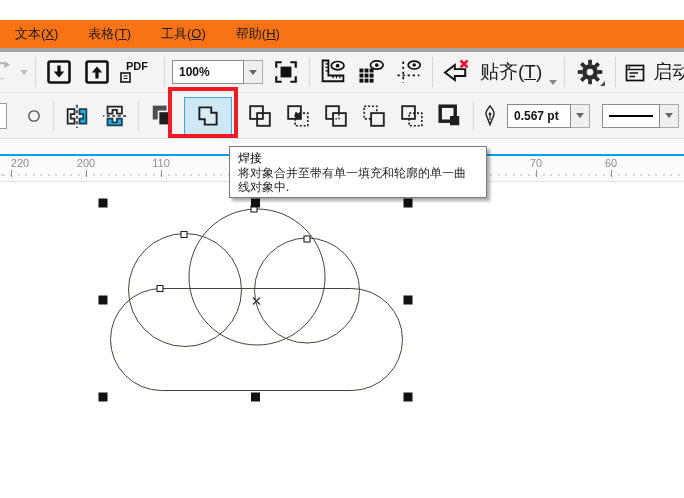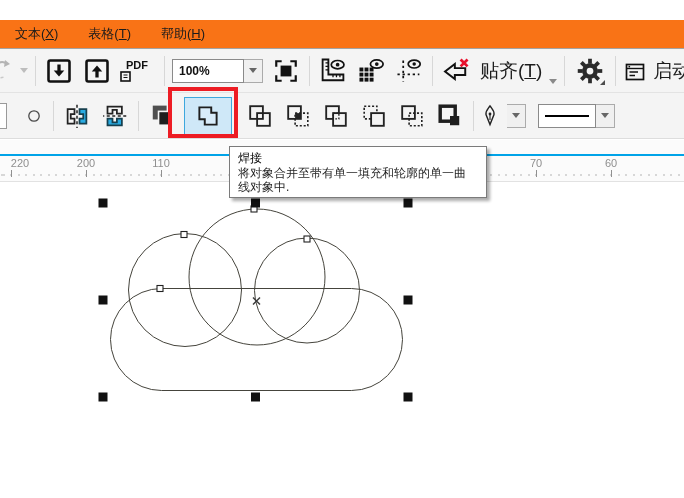--- a/index.html
+++ b/index.html
@@ -5,21 +5,21 @@
   * { margin:0; padding:0; box-sizing:border-box; }
   html,body { width:684px; height:498px; background:#ffffff; overflow:hidden;
     font-family:"Liberation Sans", sans-serif; }
   
   .menubar { position:absolute; left:0; top:20px; width:684px; height:28px;
     background:#f97316; display:flex; align-items:center; font-size:13px; color:#1c1c1c; }
   .menu-item { padding:5px 15px; cursor:default; }
   .menu-item u { text-decoration:underline; }
   .toolbar { position:absolute; left:0; width:684px; background:#f4f4f4;
     display:flex; align-items:center; }
-  .tb1 { top:48px; height:44px; border-top:1px solid #a3a3a3; }
+  .tb1 { top:48px; height:44px; border-top:4px solid #a3a3a3; }
   .tb2 { top:92px; height:47px; border-top:1px solid #e3e3e3; border-bottom:1px solid #dddddd; }
   .sep { width:1px; height:30px; background:#d7d7d7; margin:0 7px; flex:0 0 auto; }
   .tbtn { display:flex; align-items:center; justify-content:center; flex:0 0 auto;
     width:32px; height:36px; background:transparent; border:none; }
   .tbtn svg { display:block; }
   
   .combo { display:flex; align-items:flex-start; flex:0 0 auto;font-weight:bold; }
   .combo-field { height:24px; background:#ffffff; border:1px solid #8a8a8a;
     font-size:12px; color:#111; display:flex; align-items:center; padding:0 6px; }
   .combo-caret { width:19px; height:24px; background:#f0f0f0; border:1px solid #ababab;
@@ -84,20 +84,21 @@
     <rect x="403.5" y="295.5" width="9" height="9"></rect>
     <rect x="98.5" y="392.5" width="9" height="9"></rect>
     <rect x="251" y="392.5" width="9" height="9"></rect>
     <rect x="403.5" y="392.5" width="9" height="9"></rect>
   </g>
 </svg>
 
 <div class="menubar">
   <div class="menu-item"><span>文本(</span><u>X</u><span>)</span></div>
   <div class="menu-item"><span>表格(</span><u>T</u><span>)</span></div>
+  <div class="menu-item"><span>工具(</span><u>O</u><span>)</span></div>
   <div class="menu-item"><span>帮助(</span><u>H</u><span>)</span></div>
 </div>
 
 <div class="toolbar tb1">
   <div class="tbtn" style="width:36px;margin-left:-8px;">
     <svg width="26" height="24" viewBox="0 0 26 24">
       <path d="M2 10 A8 8 0 0 1 15 5" stroke="#b4b4b4" stroke-width="2" fill="none"></path>
       <path d="M13 1 L18 5 L12 8 Z" fill="#b4b4b4"></path>
       <path d="M1 13 A8 8 0 0 0 12 18" stroke="#c9c9c9" stroke-width="1.4" fill="none" stroke-dasharray="3 2"></path>
     </svg>
@@ -284,20 +285,23 @@
       <rect x="13" y="13" width="8" height="8" fill="#1e1e1e"></rect>
     </svg>
   </button>
   <div class="sep"></div>
   <svg width="18" height="24" viewBox="0 0 18 24" style="flex:0 0 auto;">
     <path d="M9 2 C11.5 5.5 13.5 7 13 10.5 L9 20.5 L5 10.5 C4.5 7 6.5 5.5 9 2 Z" stroke="#222" stroke-width="1.4" fill="none"></path>
     <path d="M9 11 V16" stroke="#222" stroke-width="1.1"></path>
     <circle cx="9" cy="10" r="1.4" fill="#222"></circle>
   </svg>
   <div class="combo" style="margin-left:8px;">
+    <div class="combo-field" style="width:64px;">
+      <span>0.567 pt</span>
+    </div>
     <div class="combo-caret">
         <span class="caret-glyph"></span>
       </div>
   </div>
   <div class="combo" style="margin-left:12px;">
     <div class="combo-field" style="width:58px;">
       <div style="width:100%;height:2px;background:#000;"></div>
     </div>
     <div class="combo-caret">
         <span class="caret-glyph"></span>

